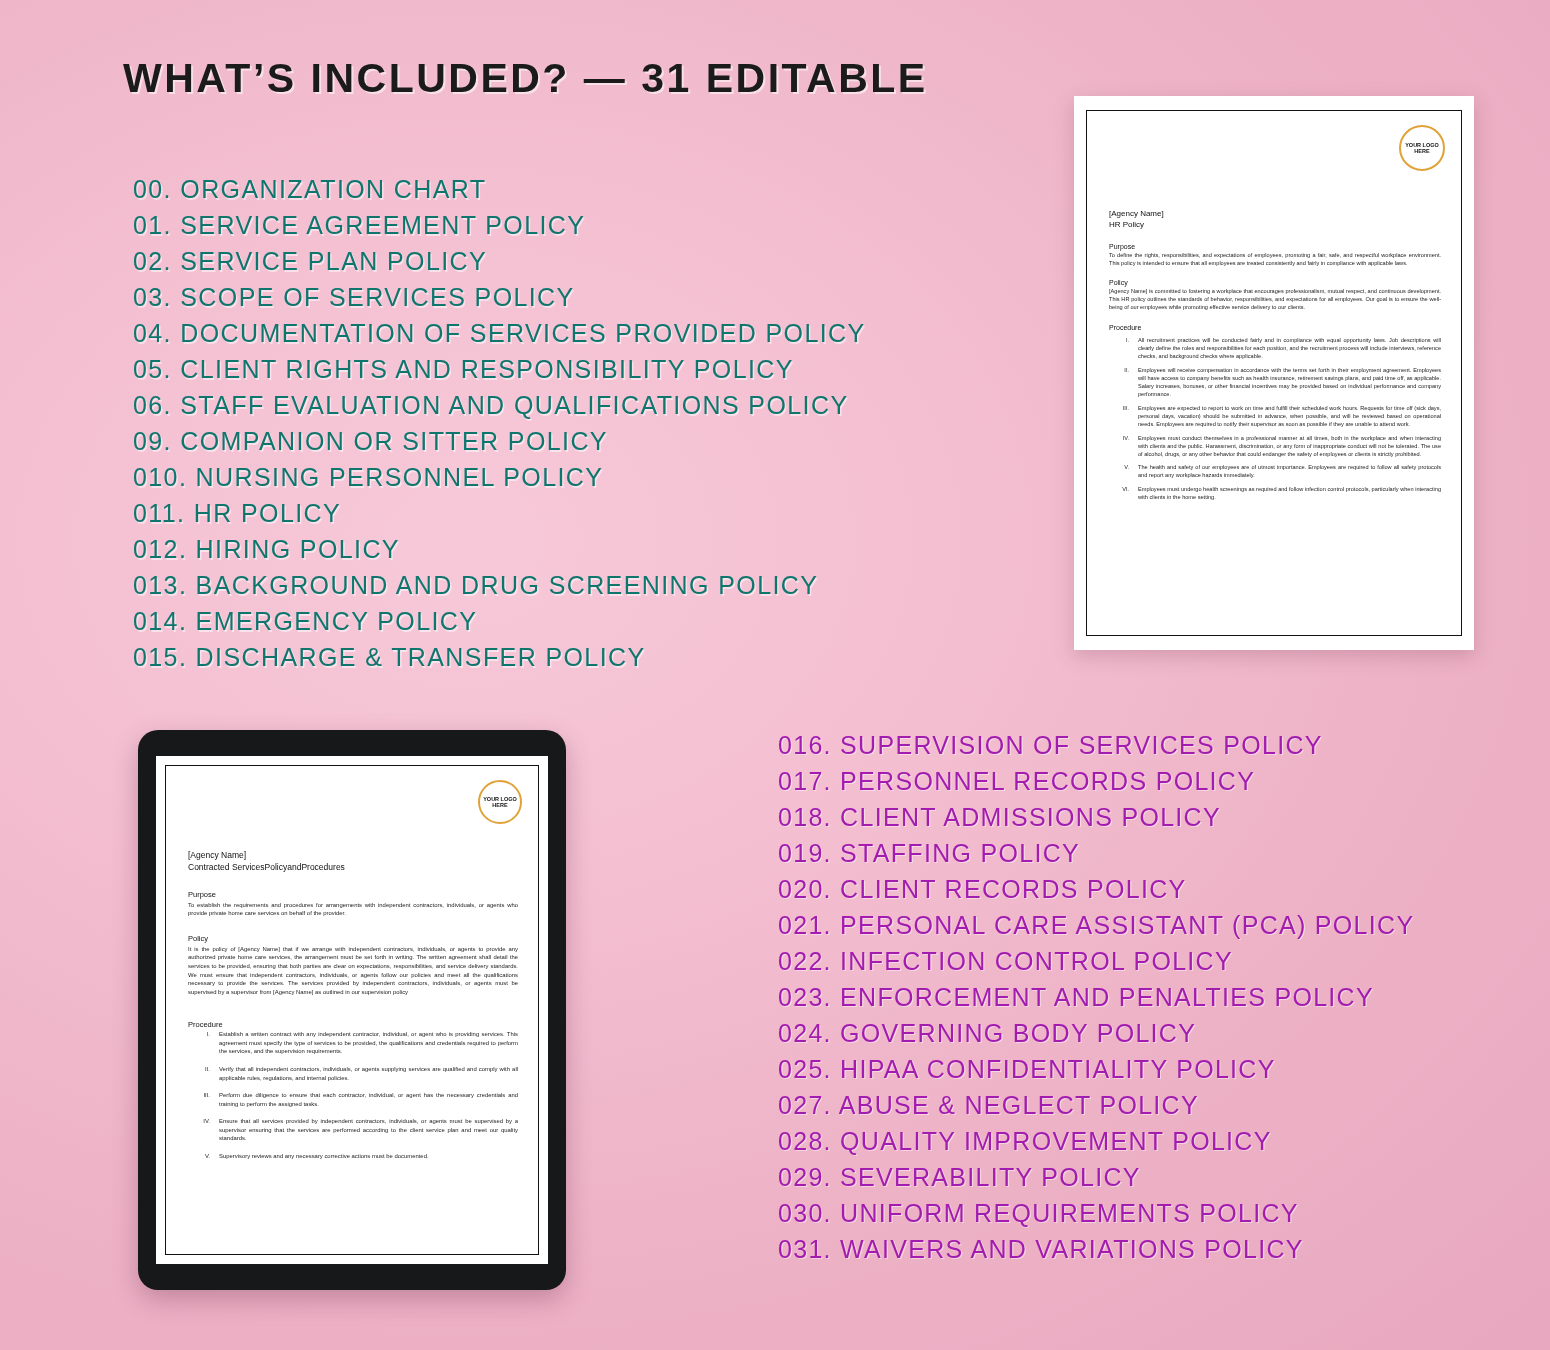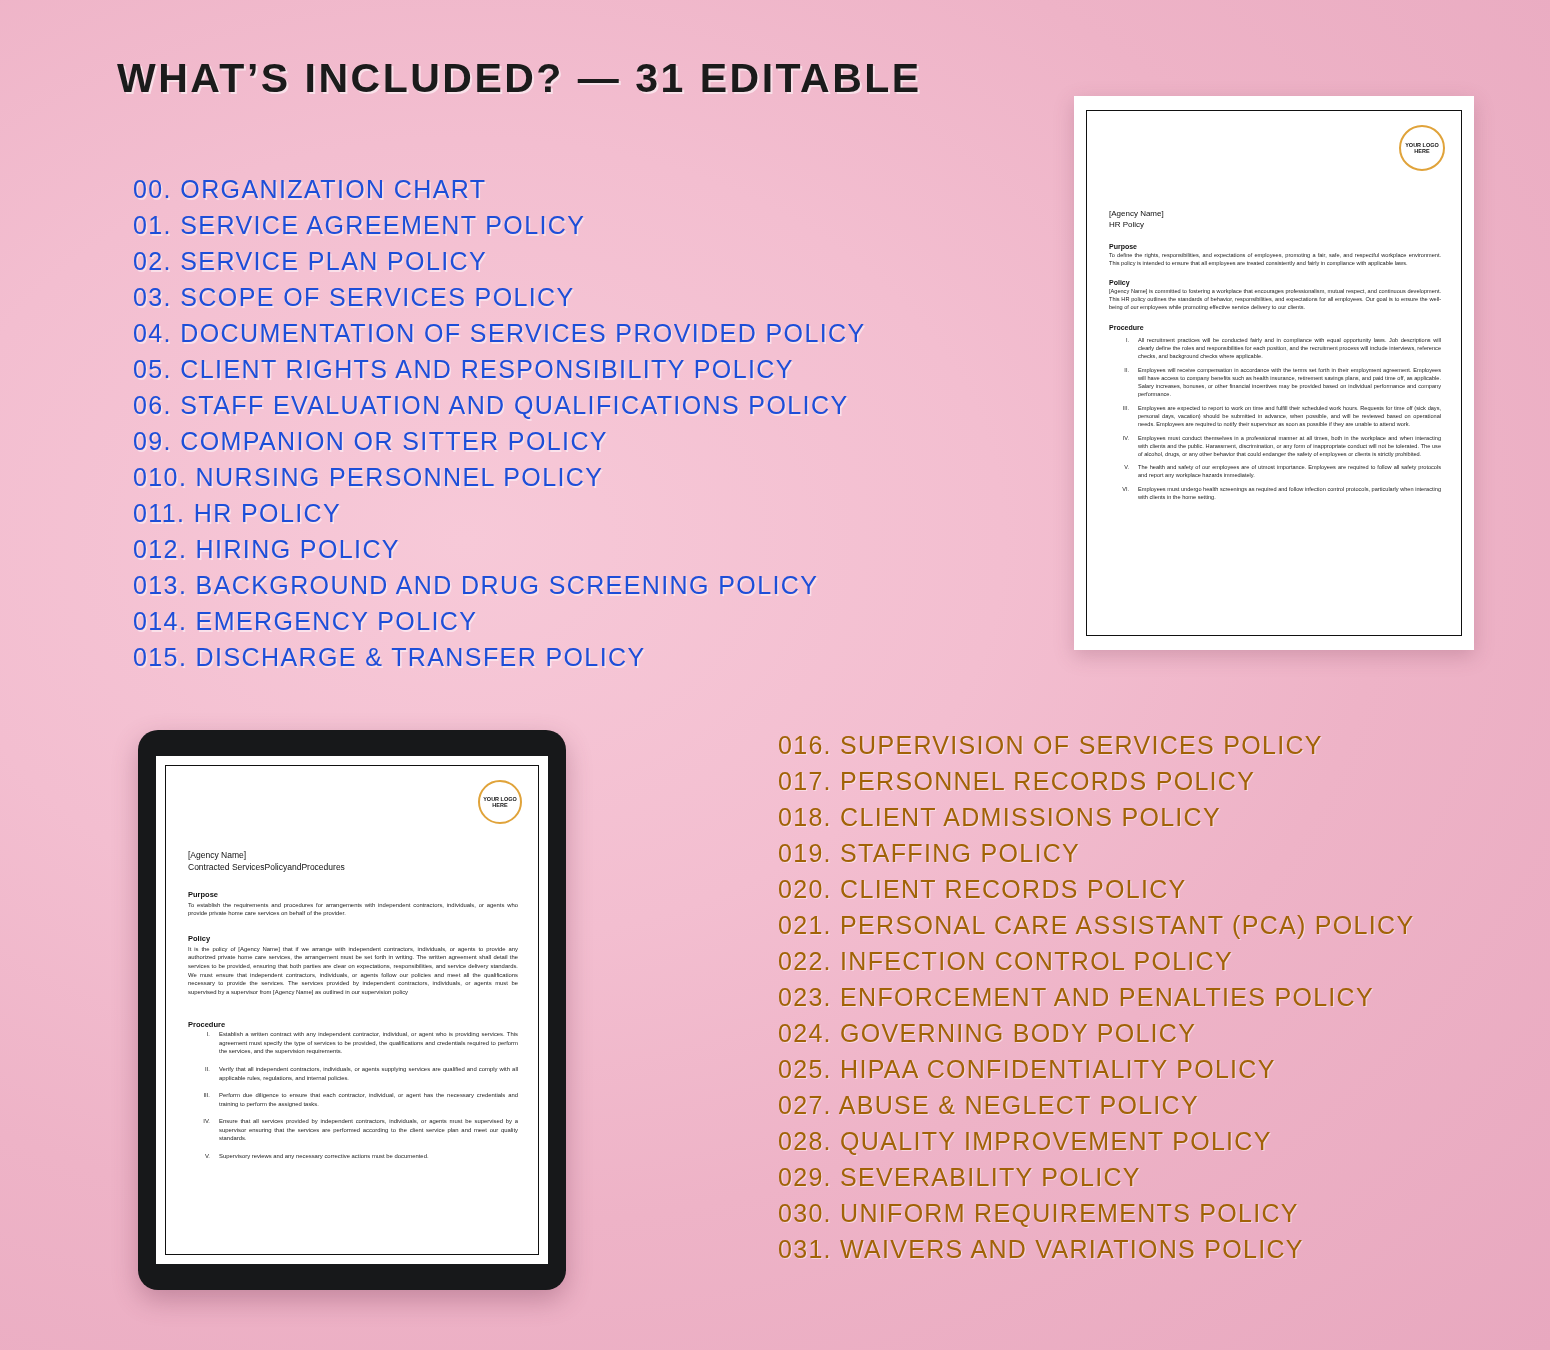--- a/index.html
+++ b/index.html
@@ -15,59 +15,59 @@
     position: relative;
   }
   .page {
     position: absolute;
     inset: 0;
   }
 
   
   .headline {
     position: absolute;
-    left: 117px;
+    left: 123px;
     top: 48px;
     width: 900px;
     font-size: 41px;
     font-weight: bold;
     letter-spacing: 2.5px;
     color: #1b1b1b;
     line-height: 1.48;
     text-shadow: 2px 2px 0 rgba(255,255,255,0.55);
   }
 
   
   .left-list {
     position: absolute;
     left: 133px;
     top: 172px;
     width: 830px;
   }
   .left-list .item {
     font-size: 25px;
     letter-spacing: 1.4px;
-    color: #1d4ed8;
+    color: #0f766e;
     line-height: 1.0;
     padding: 5px 0 6px 0;
     text-shadow: 1.5px 1.5px 0 rgba(255,255,255,0.5);
     white-space: nowrap;
   }
 
   
   .right-list {
     position: absolute;
     left: 778px;
     top: 728px;
     width: 760px;
   }
   .right-list .item {
     font-size: 25px;
     letter-spacing: 1.3px;
-    color: #a16207;
+    color: #a21caf;
     line-height: 1.0;
     padding: 5px 0 6px 0;
     text-shadow: 1.2px 1.2px 0 rgba(255,255,255,0.45);
     white-space: nowrap;
   }
 
   
   .doc-logo {
     position: absolute;
     border-radius: 50%;
@@ -79,21 +79,21 @@
     text-align: center;
     font-weight: bold;
     color: #111;
     line-height: 1.15;
   }
   .doc-title {
     font-weight: normal;
     color: #111;
   }
   .sec-head {
-    font-weight: bold;
+    font-weight: normal;
     color: #111;
   }
   .para {
     color: #222;
     text-align: justify;
   }
   .num-row {
     display: flex;
     color: #222;
   }

